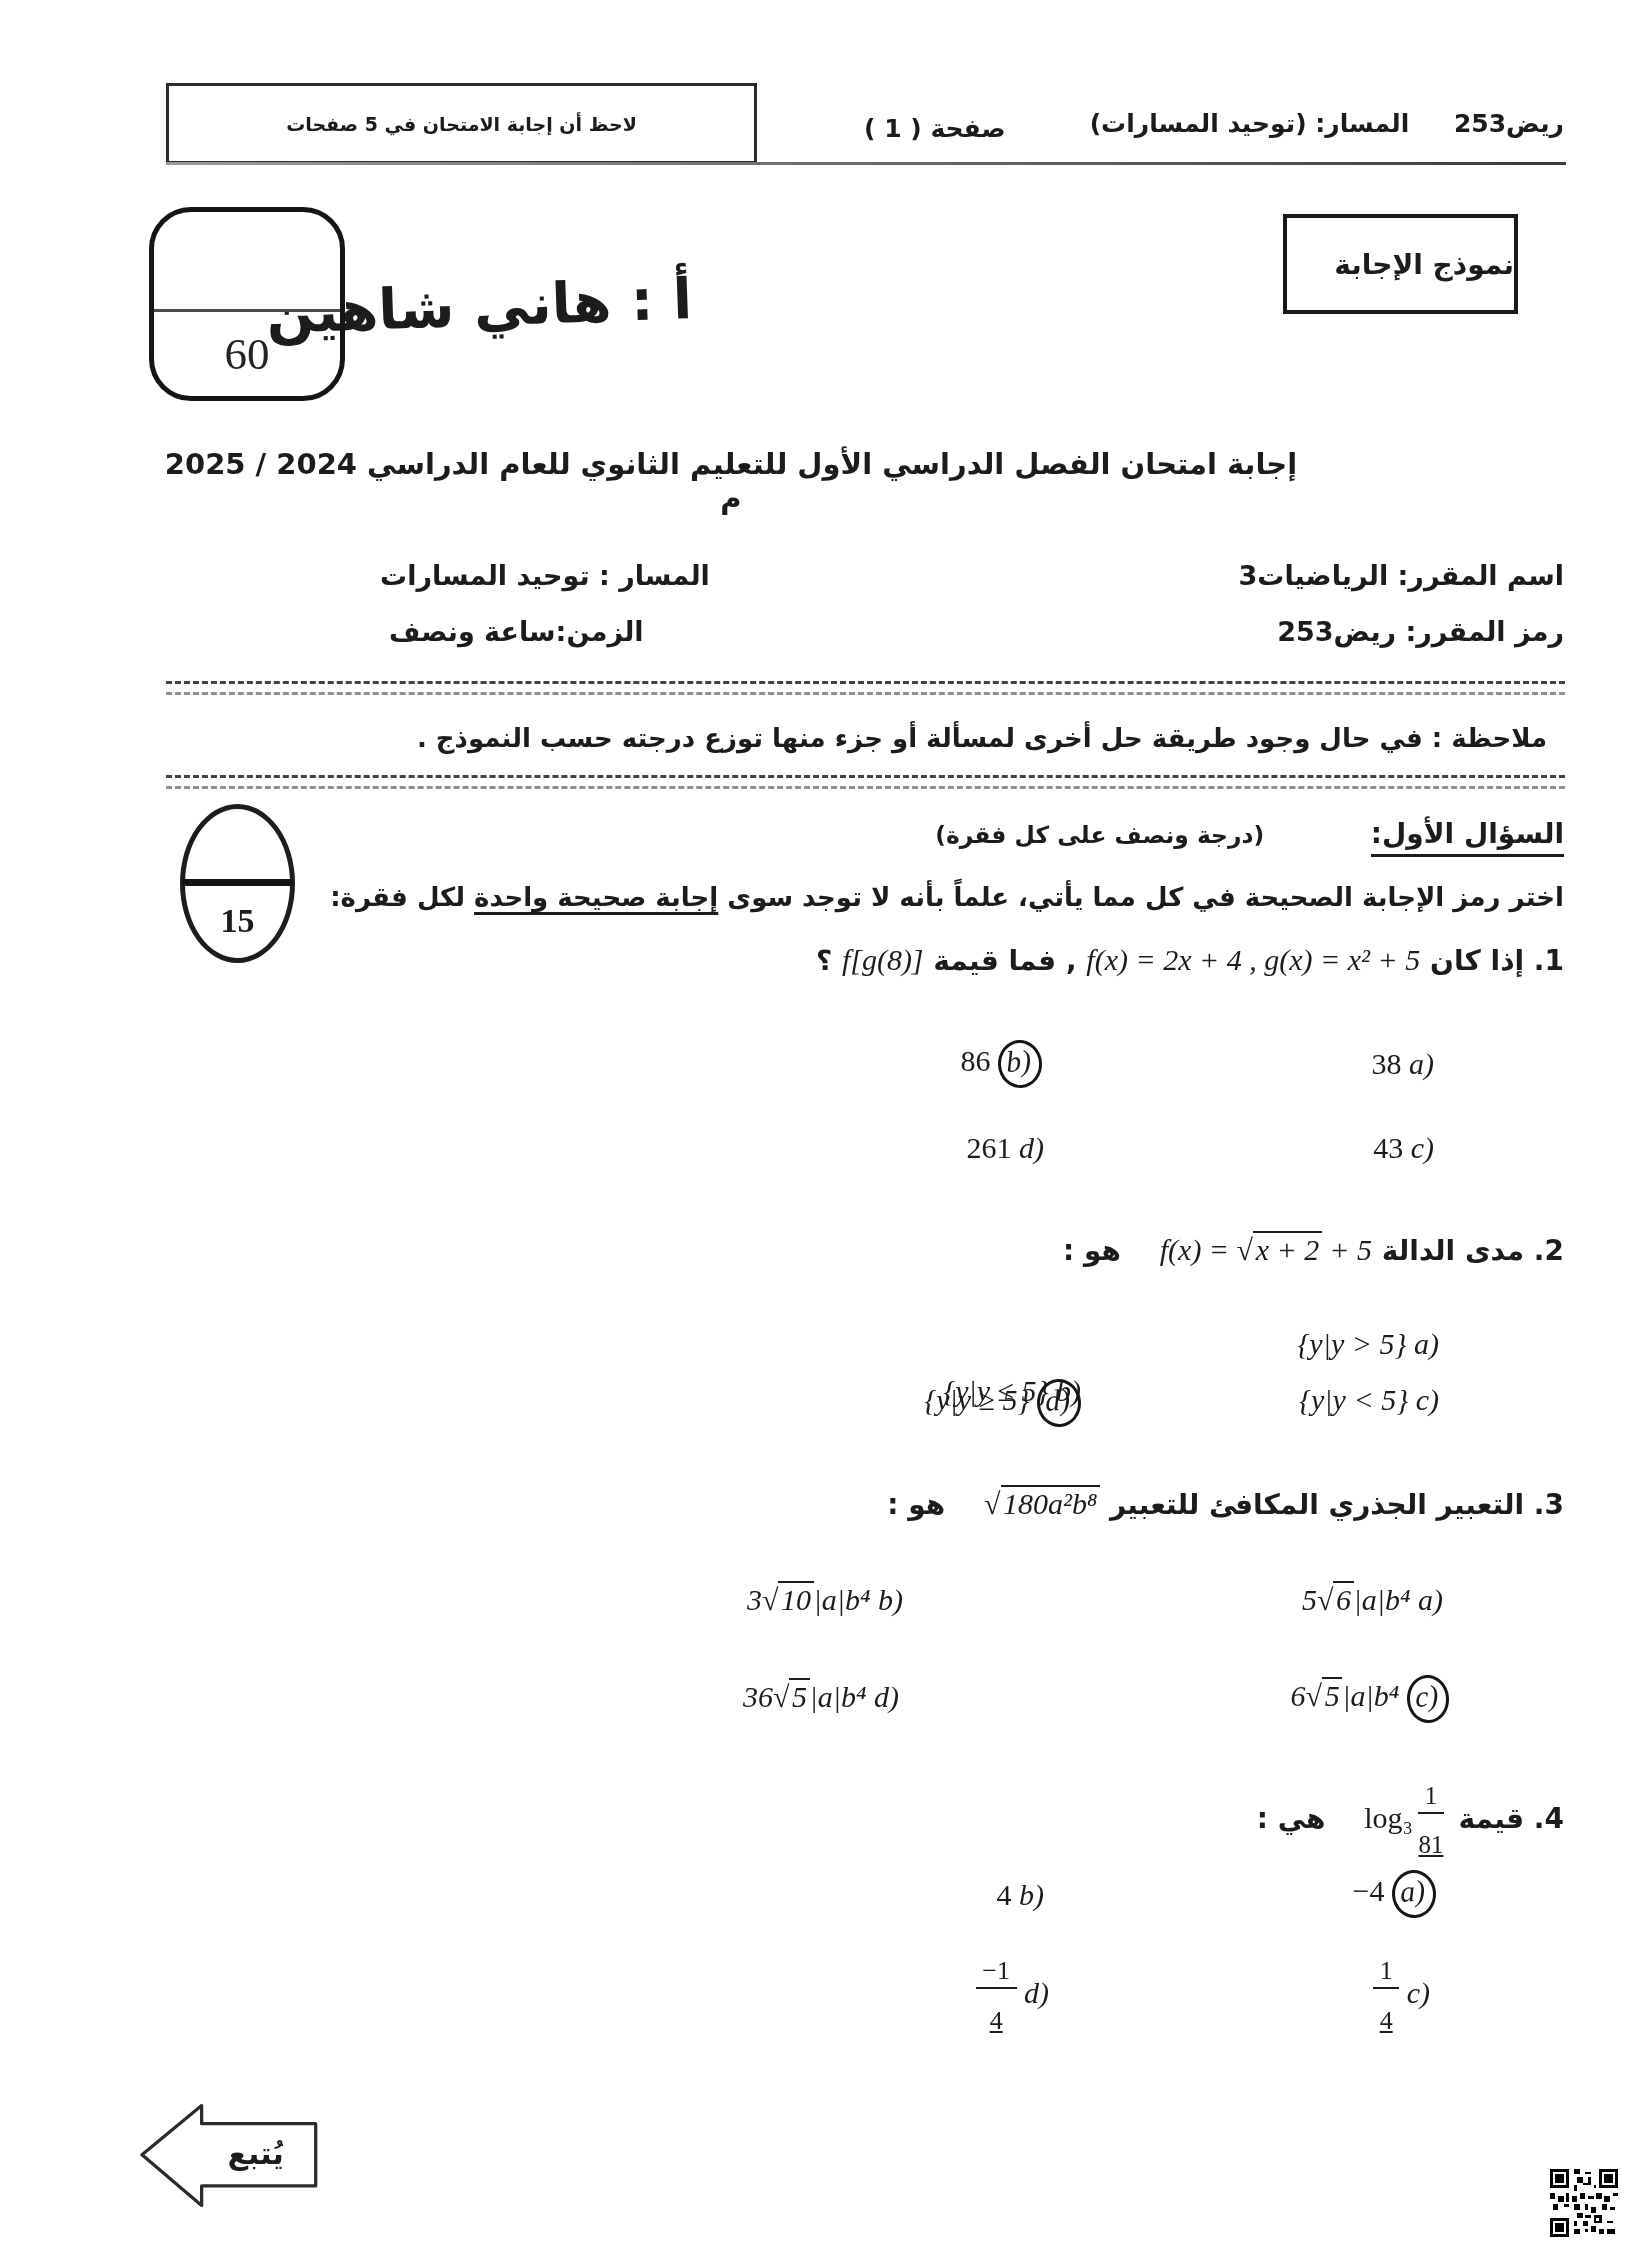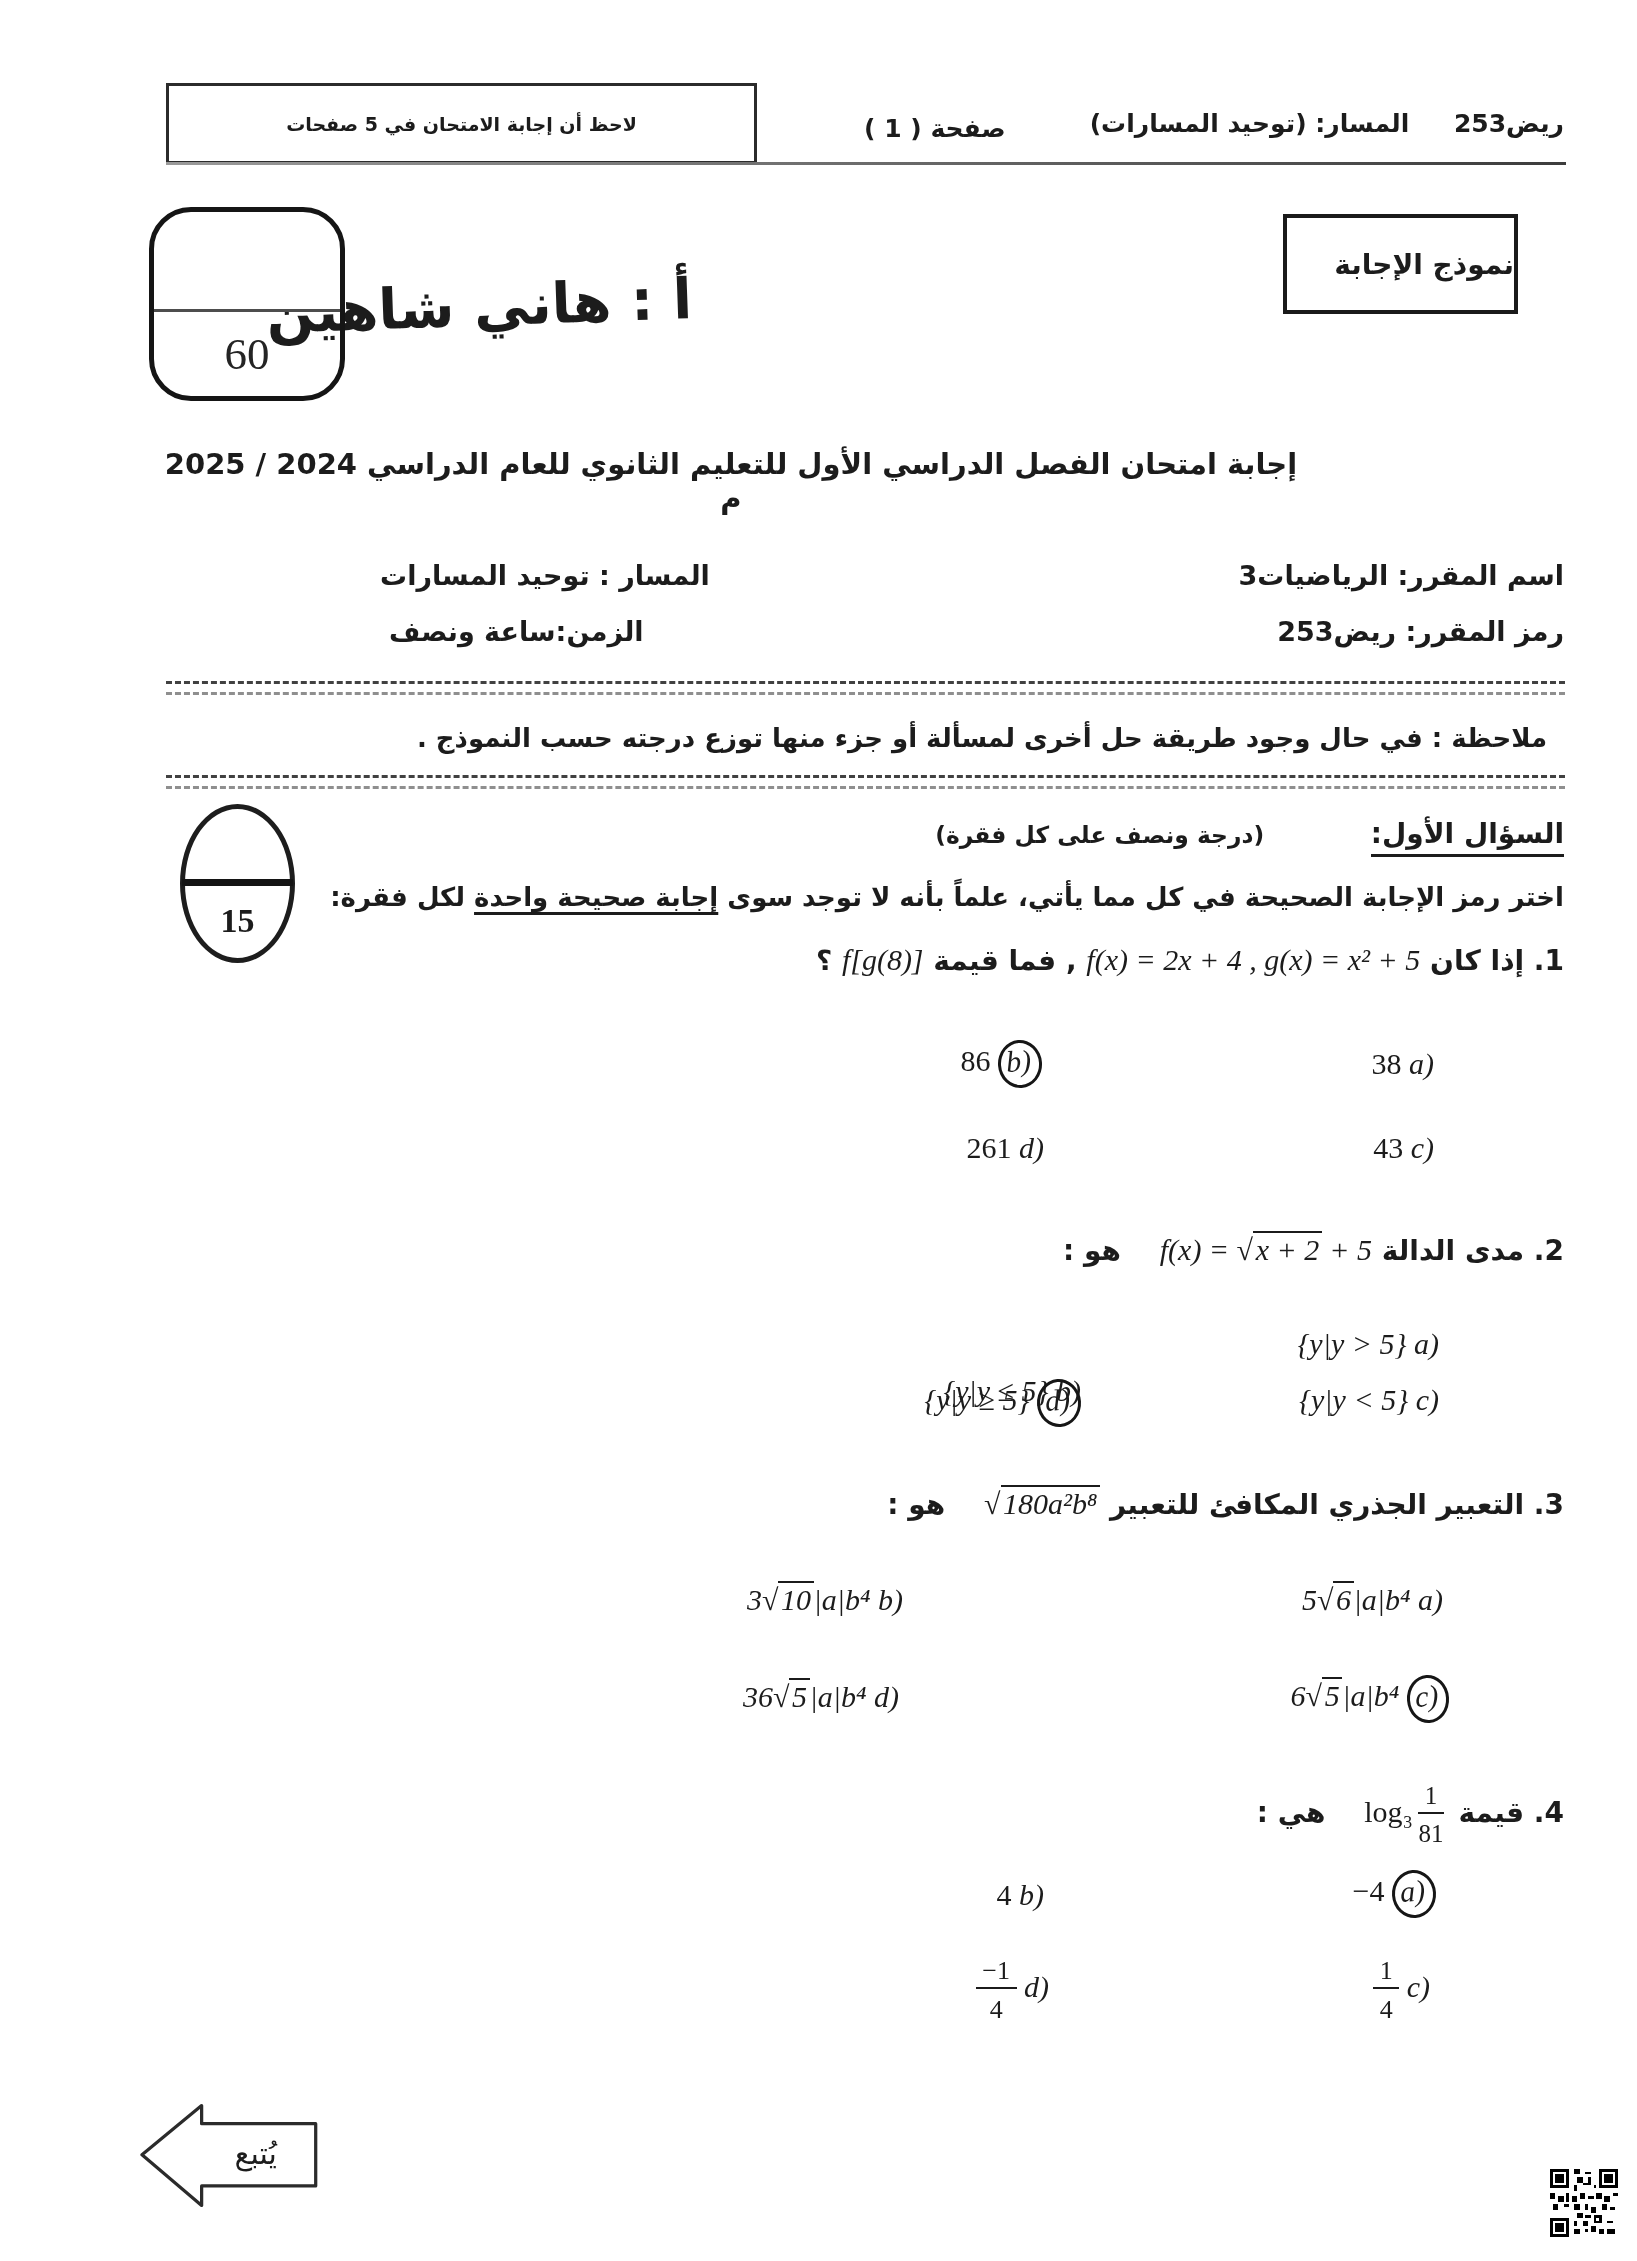--- a/index.html
+++ b/index.html
@@ -57,37 +57,37 @@
   .q4-stem{top:1782px;}
   .gap-r{margin-right:29px;}
   .opt{font-size:30px;font-family:"Liberation Serif", serif;white-space:nowrap;}
   .opt .opt-letter{font-style:italic;}
   .opt .opt-val{font-style:normal;direction:ltr;unicode-bidi:isolate;display:inline-block;margin-left:9px;}
   .opt .mval{font-style:italic;}
   .ans{display:inline-block;border:3.9px solid #161616;border-radius:50%;padding:1.3px 7.8px 6.5px 5.2px;transform:rotate(-4deg);}
   
   .frac{display:inline-flex;flex-direction:column;align-items:center;vertical-align:middle;line-height:1.15;font-style:normal;}
   .fr-n{border-bottom:2.6px solid #1b1b1b;padding:0 6.5px 1.3px;}
-  .fr-d{padding-top:6px;}
+  .fr-d{padding-top:17px;text-decoration:underline;}
   .stem .frac{font-size:25px;margin:0 5.2px;}
   
   .q1a{top:1047px;right:203px;} .q1b{top:1040px;right:595px;}
   .q1c{top:1131px;right:203px;} .q1d{top:1131px;right:593px;}
   .q2a{top:1327px;right:198px;} .q2b{top:1327px;right:556px;margin-top:47px;}
   .q2c{top:1383px;right:198px;} .q2d{top:1379px;right:556px;}
   .q3a{top:1583px;right:194px;} .q3b{top:1583px;right:734px;}
   .q3c{top:1675px;right:188px;} .q3d{top:1680px;right:738px;}
   .q4a{top:1870px;right:201px;} .q4b{top:1878px;right:593px;}
   .q4c{top:1956px;right:207px;} .q4d{top:1956px;right:588px;}
   .q4c .frac,.q4d .frac{font-size:26px;}
   
   .cont{top:2103px;left:138px;width:183px;height:105px;}
   .cont svg{position:absolute;top:0;left:0;}
   .cont-label{position:absolute;top:0;bottom:3.9px;left:62px;right:9.7px;display:flex;align-items:center;justify-content:center;
-    font-size:30px;font-weight:400;}
+    font-size:30px;font-weight:700;}
   .qr{top:2169px;left:1550px;width:68px;height:68px;}
 </style>
 </head>
 <body>
 
 <div class="page">
 
   <div class="abs hdr-line">
     <span>ريض253</span>
     <span class="hdr-track">المسار: (توحيد المسارات)</span>

